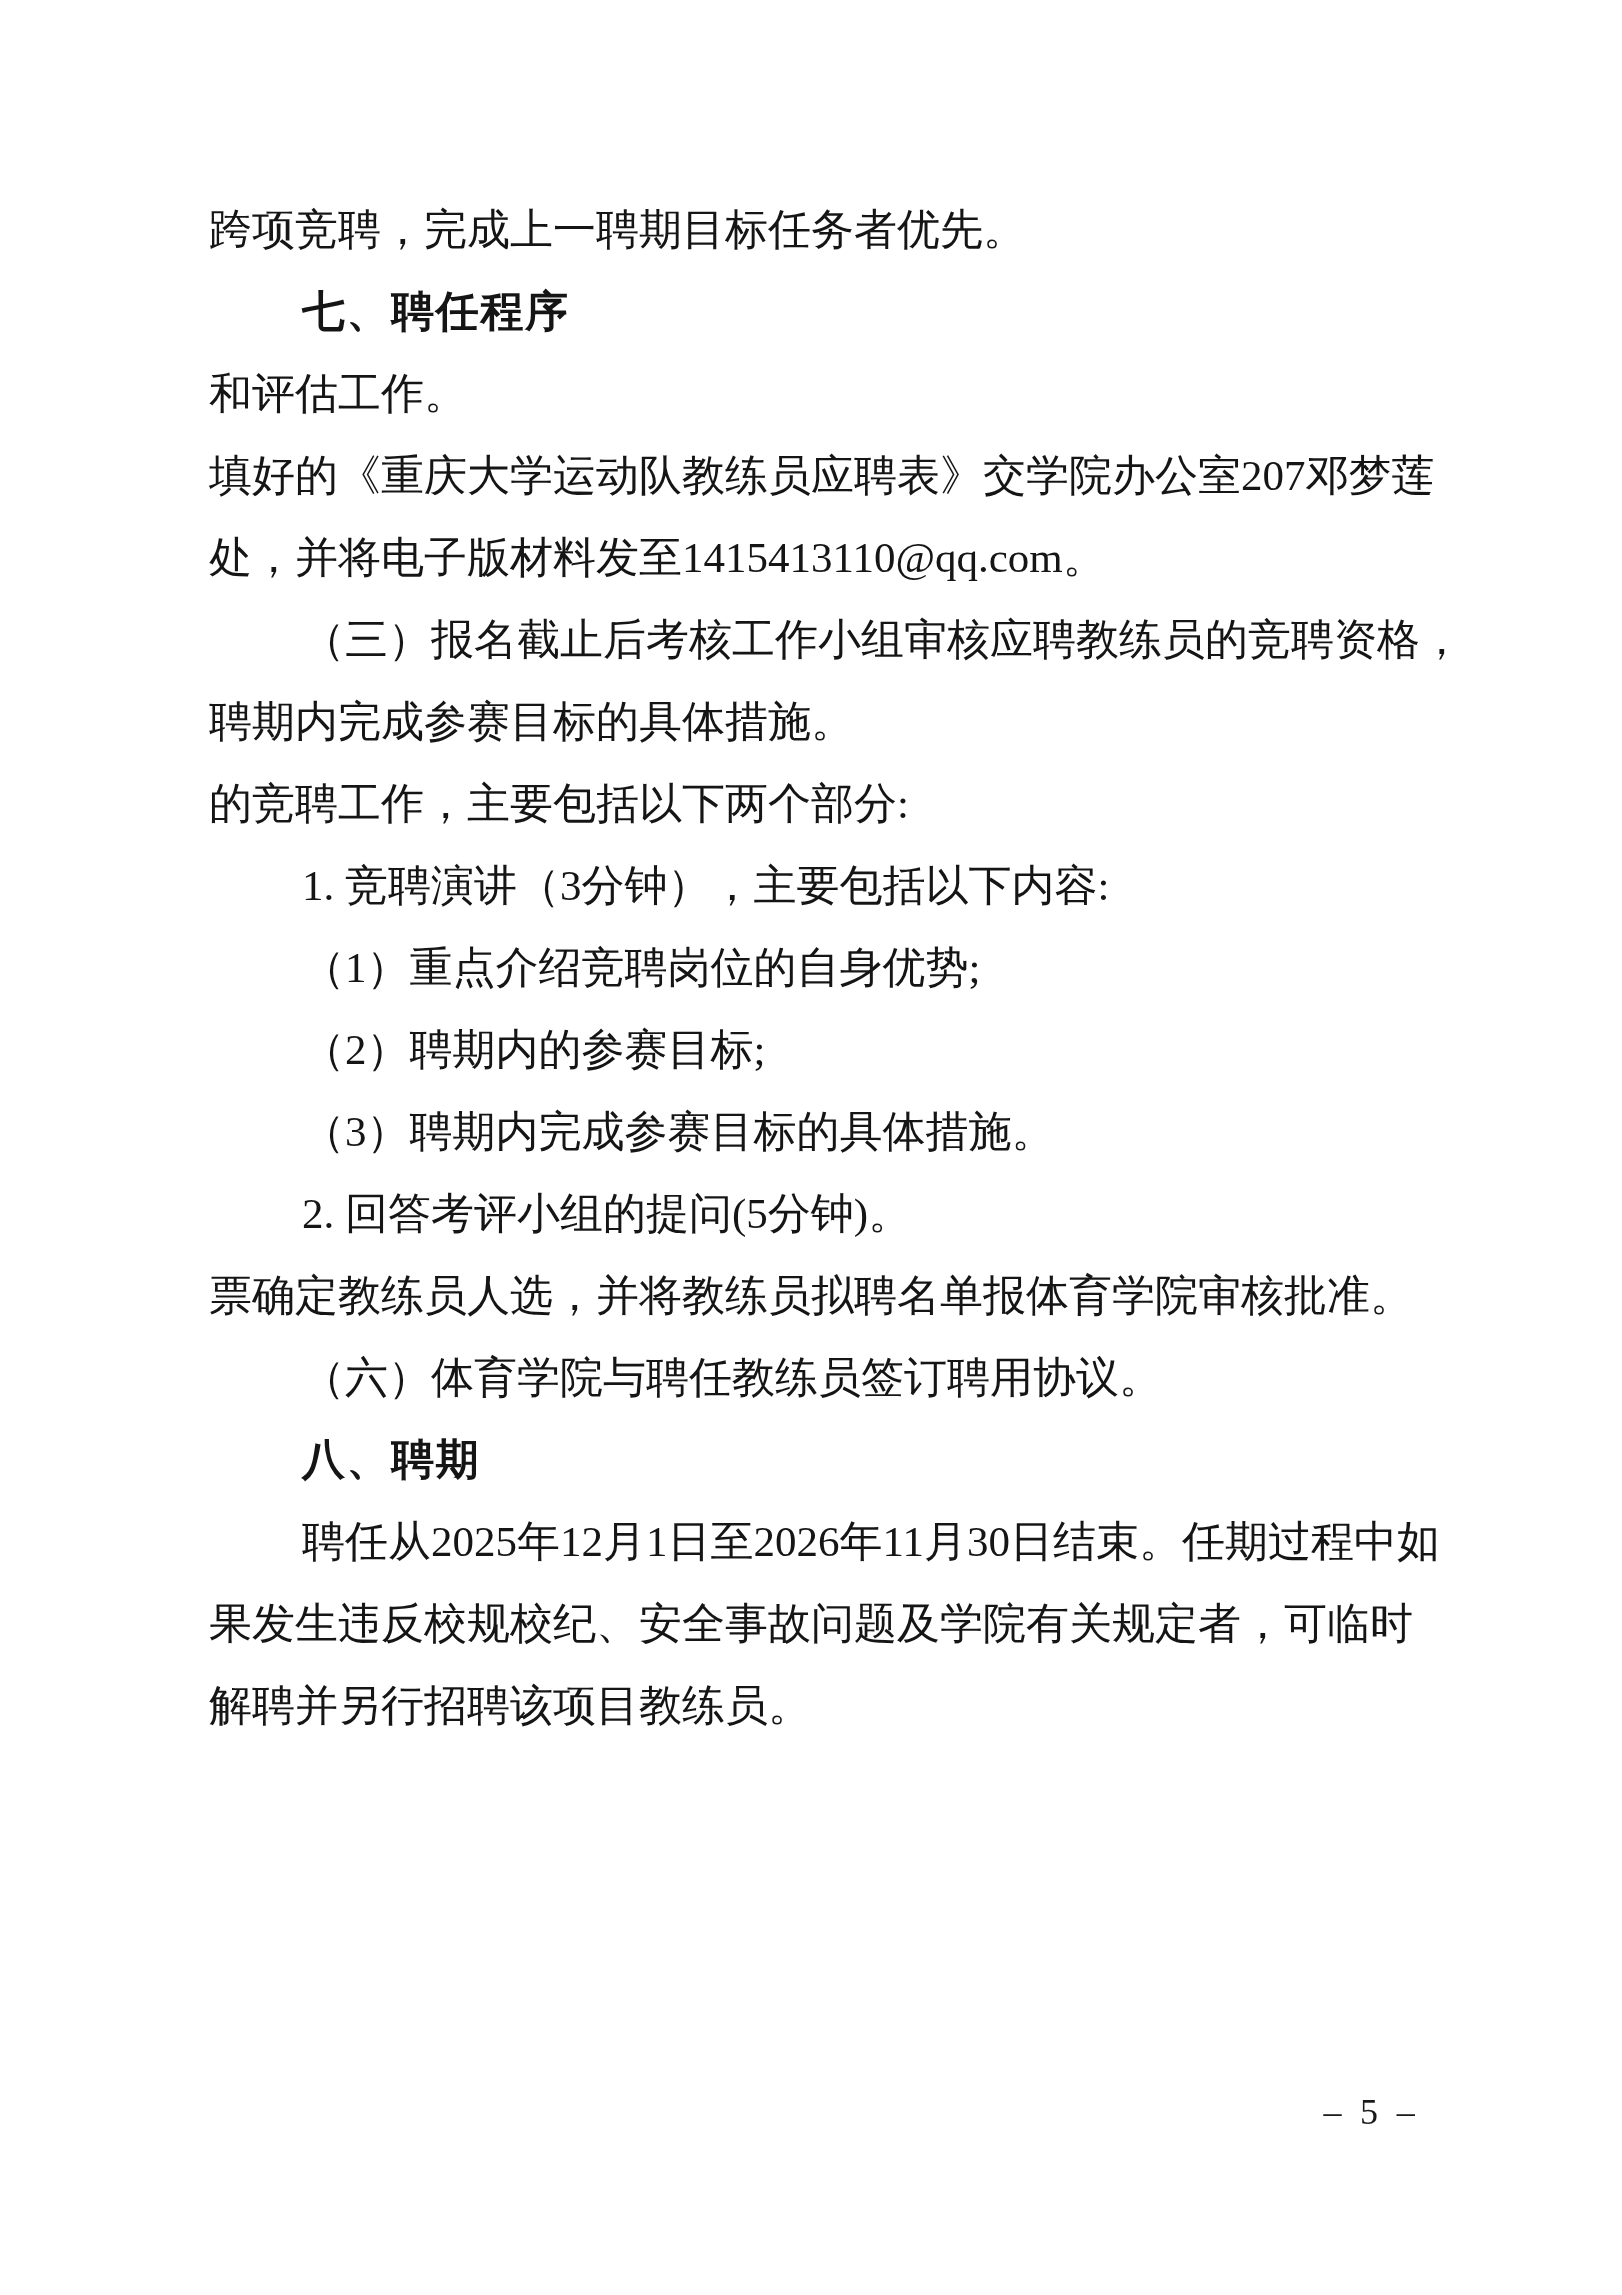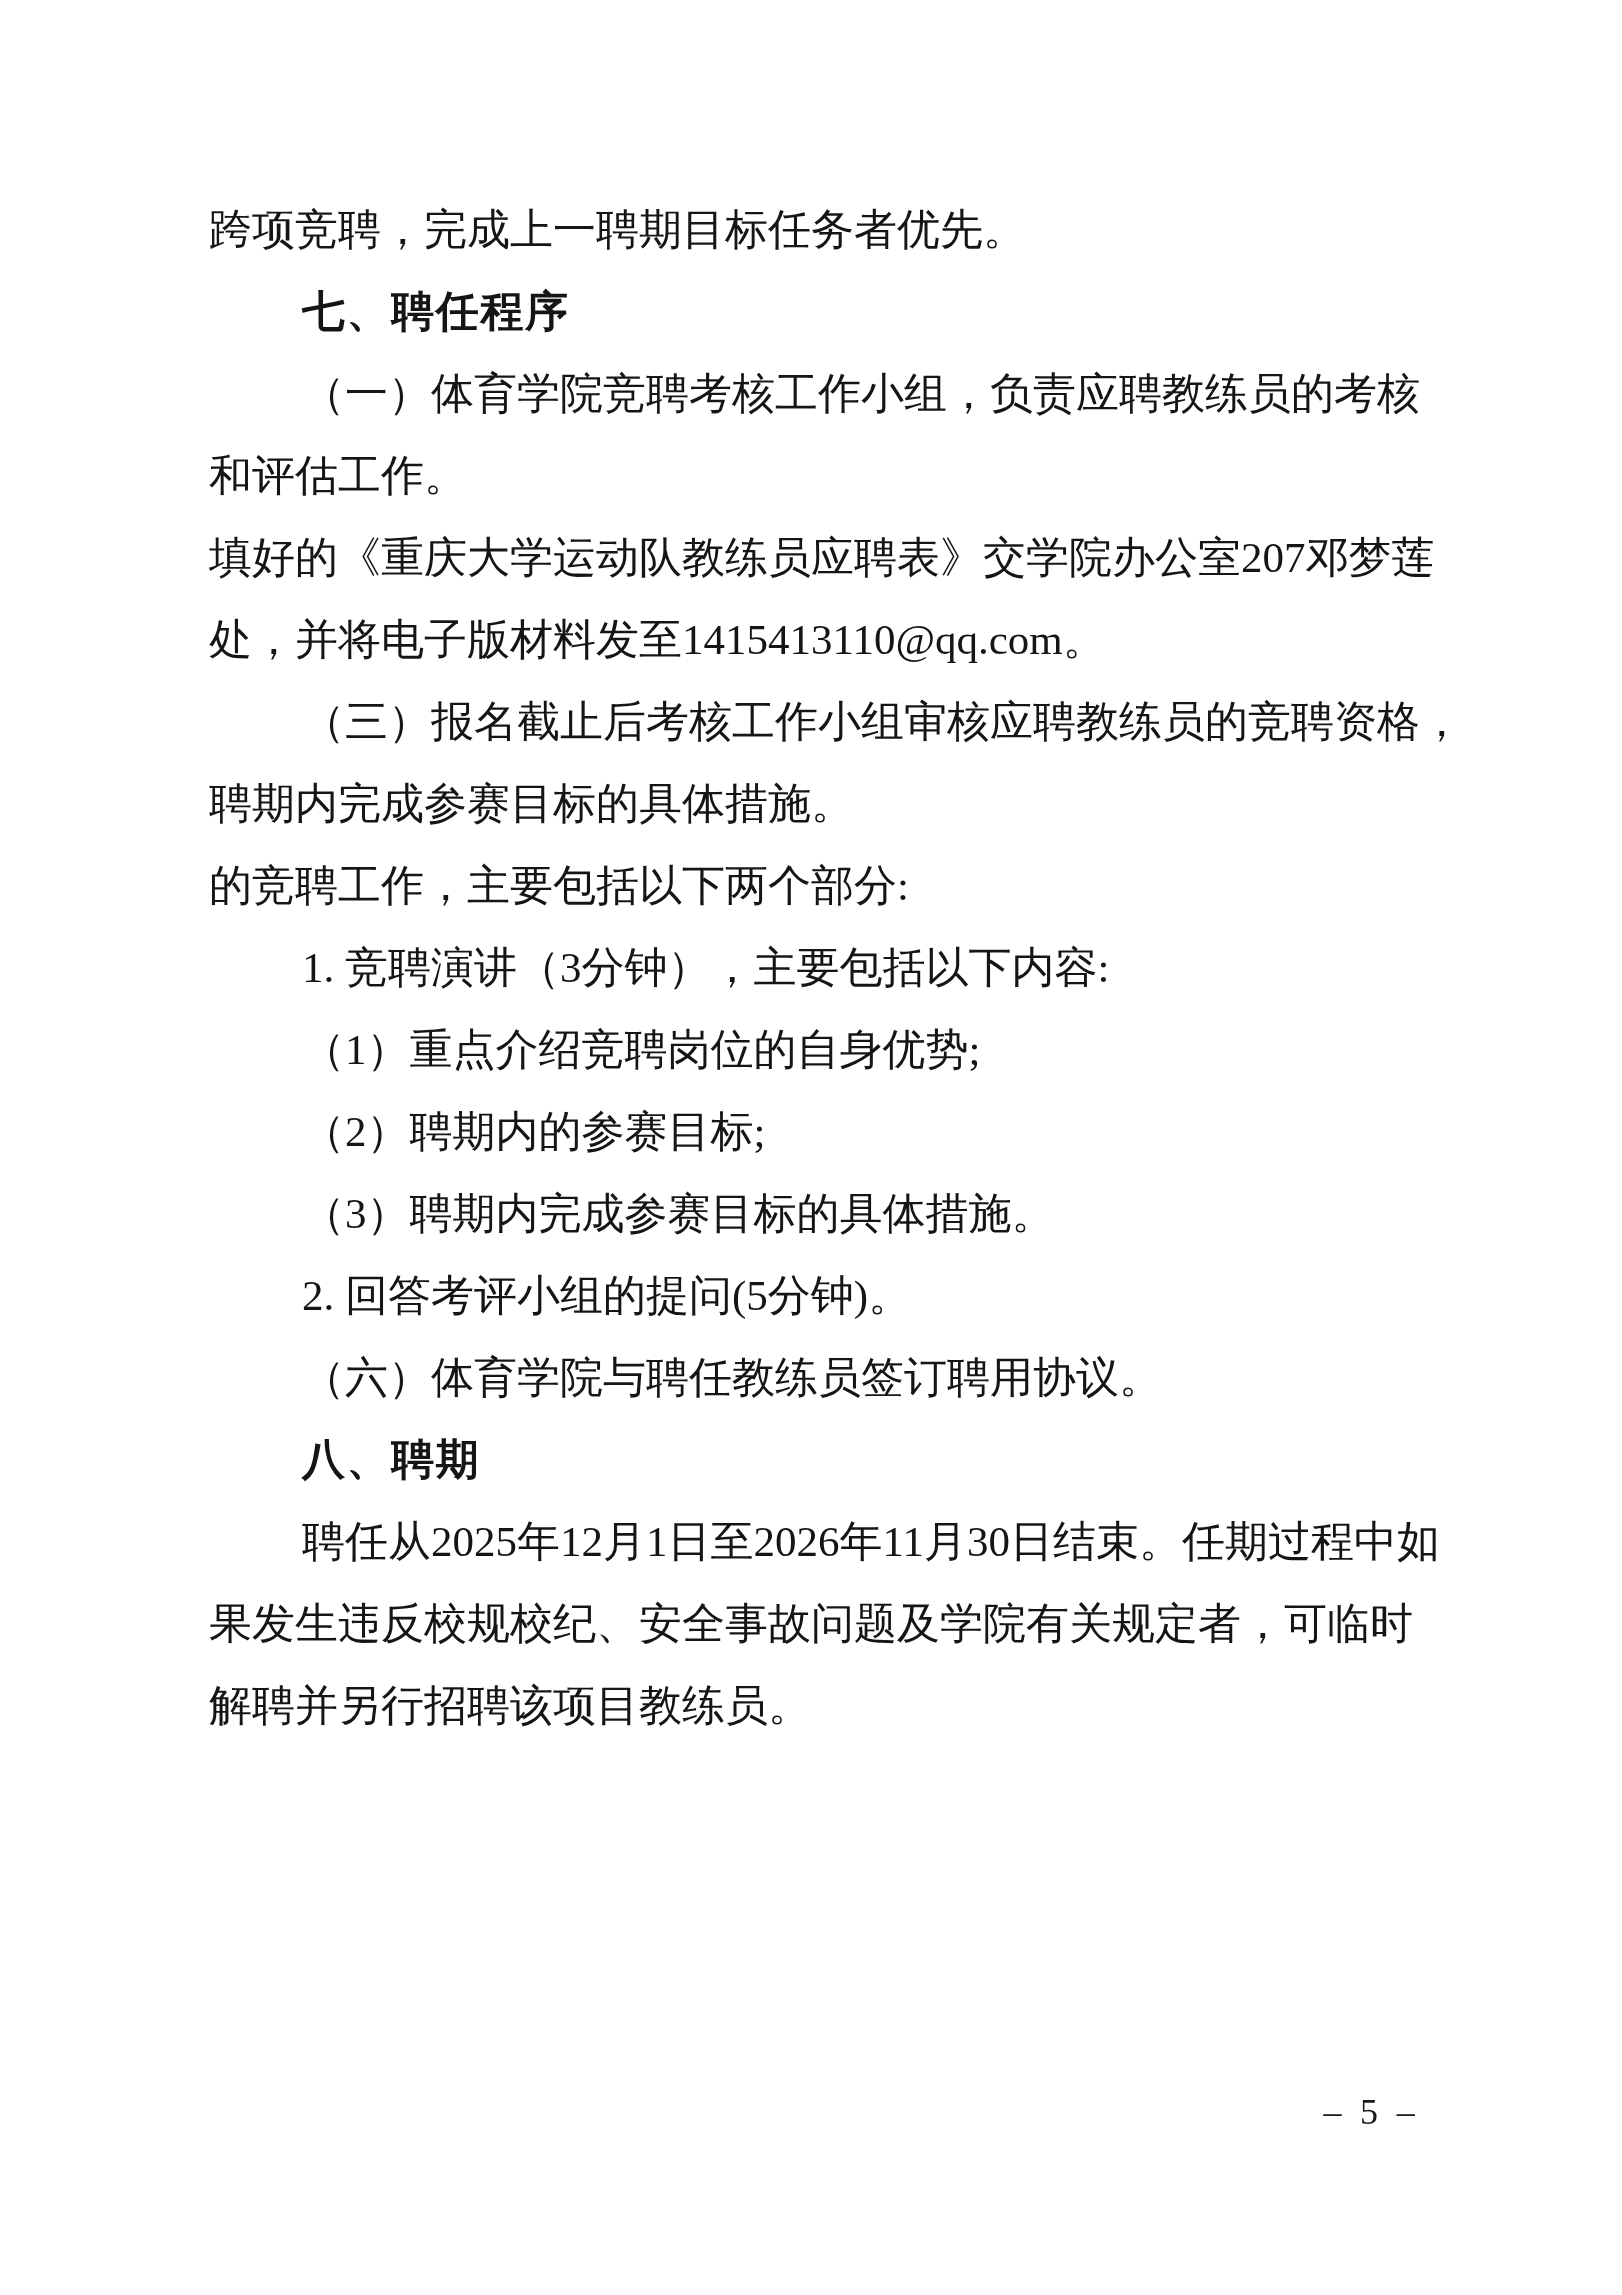--- a/index.html
+++ b/index.html
@@ -56,32 +56,32 @@
     font-family: "Liberation Serif", "DejaVu Serif", serif;
   }
 </style>
 </head>
 <body>
 
 <div class="page">
   <div class="doc-body">
     <div class="line">跨项竞聘，完成上一聘期目标任务者优先。</div>
     <div class="line indent heading">七、聘任程序</div>
-    <div class="line indent">（一）体育学院竞聘考核工作小组，负责应聘教练员的考核</div>
     <div class="line">和评估工作。</div>
     <div class="line">填好的《重庆大学运动队教练员应聘表》交学院办公室207邓梦莲</div>
     <div class="line">处，并将电子版材料发至1415413110@qq.com。</div>
     <div class="line indent">（三）报名截止后考核工作小组审核应聘教练员的竞聘资格，</div>
     <div class="line">聘期内完成参赛目标的具体措施。</div>
     <div class="line">的竞聘工作，主要包括以下两个部分:</div>
     <div class="line indent">1. 竞聘演讲（3分钟），主要包括以下内容:</div>
     <div class="line indent">（1）重点介绍竞聘岗位的自身优势;</div>
     <div class="line indent">（2）聘期内的参赛目标;</div>
     <div class="line indent">（3）聘期内完成参赛目标的具体措施。</div>
     <div class="line indent">2. 回答考评小组的提问(5分钟)。</div>
+    <div class="line">票确定教练员人选，并将教练员拟聘名单报体育学院审核批准。</div>
     <div class="line indent">（六）体育学院与聘任教练员签订聘用协议。</div>
     <div class="line indent heading">八、聘期</div>
     <div class="line indent">聘任从2025年12月1日至2026年11月30日结束。任期过程中如</div>
     <div class="line">果发生违反校规校纪、安全事故问题及学院有关规定者，可临时</div>
     <div class="line">解聘并另行招聘该项目教练员。</div>
   </div>
 
   <div class="page-number">– 5 –</div>
 </div>
 

